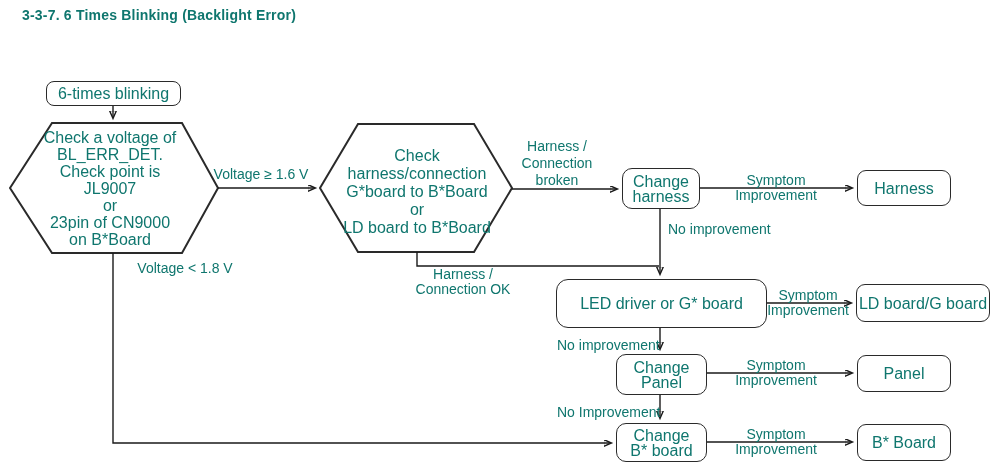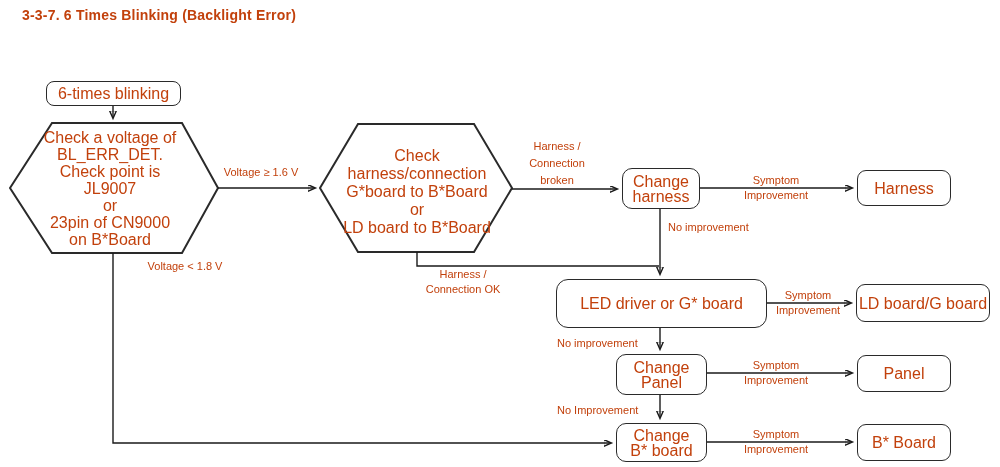--- a/index.html
+++ b/index.html
@@ -1,37 +1,37 @@
 <!DOCTYPE html>
 <html><head>
 <meta charset="utf-8">
 <style>
   html,body{margin:0;padding:0;background:#fff;}
   .canvas{
     position:relative;width:1000px;height:467px;background:#ffffff;
-    font-family:"Liberation Sans","DejaVu Sans",sans-serif;color:#c2410c;overflow:hidden;
+    font-family:"Liberation Sans","DejaVu Sans",sans-serif;color:#0f766e;overflow:hidden;
   }
   .doc-title{
     position:absolute;left:22px;top:7px;font-size:14px;font-weight:bold;
     letter-spacing:.2px;white-space:pre;
   }
   svg.wires{position:absolute;left:0;top:0;width:1000px;height:467px;}
   svg.wires path, svg.wires polyline{fill:none;stroke:#1a1a1a;stroke-width:1.4;}
   svg.wires polygon.hex{fill:#ffffff;stroke:#2a2a2a;stroke-width:2;}
   .node{
     position:absolute;display:flex;align-items:center;justify-content:center;
     border:1.6px solid #2a2a2a;border-radius:10px;background:#fff;
     font-size:16px;line-height:15px;text-align:center;white-space:pre-line;
     box-sizing:border-box;
   }
   .hex-text{
     position:absolute;text-align:center;font-size:16px;white-space:pre-line;
   }
   .lbl{
-    position:absolute;font-size:11px;text-align:center;white-space:pre-line;
+    position:absolute;font-size:14px;text-align:center;white-space:pre-line;
   }
   .led-lines{display:flex;flex-direction:column;gap:4px;align-items:flex-end;}
 </style>
 </head>
 <body>
 
 <div class="canvas">
 
   <div class="doc-title">3-3-7. 6 Times Blinking (Backlight Error)</div>
 

